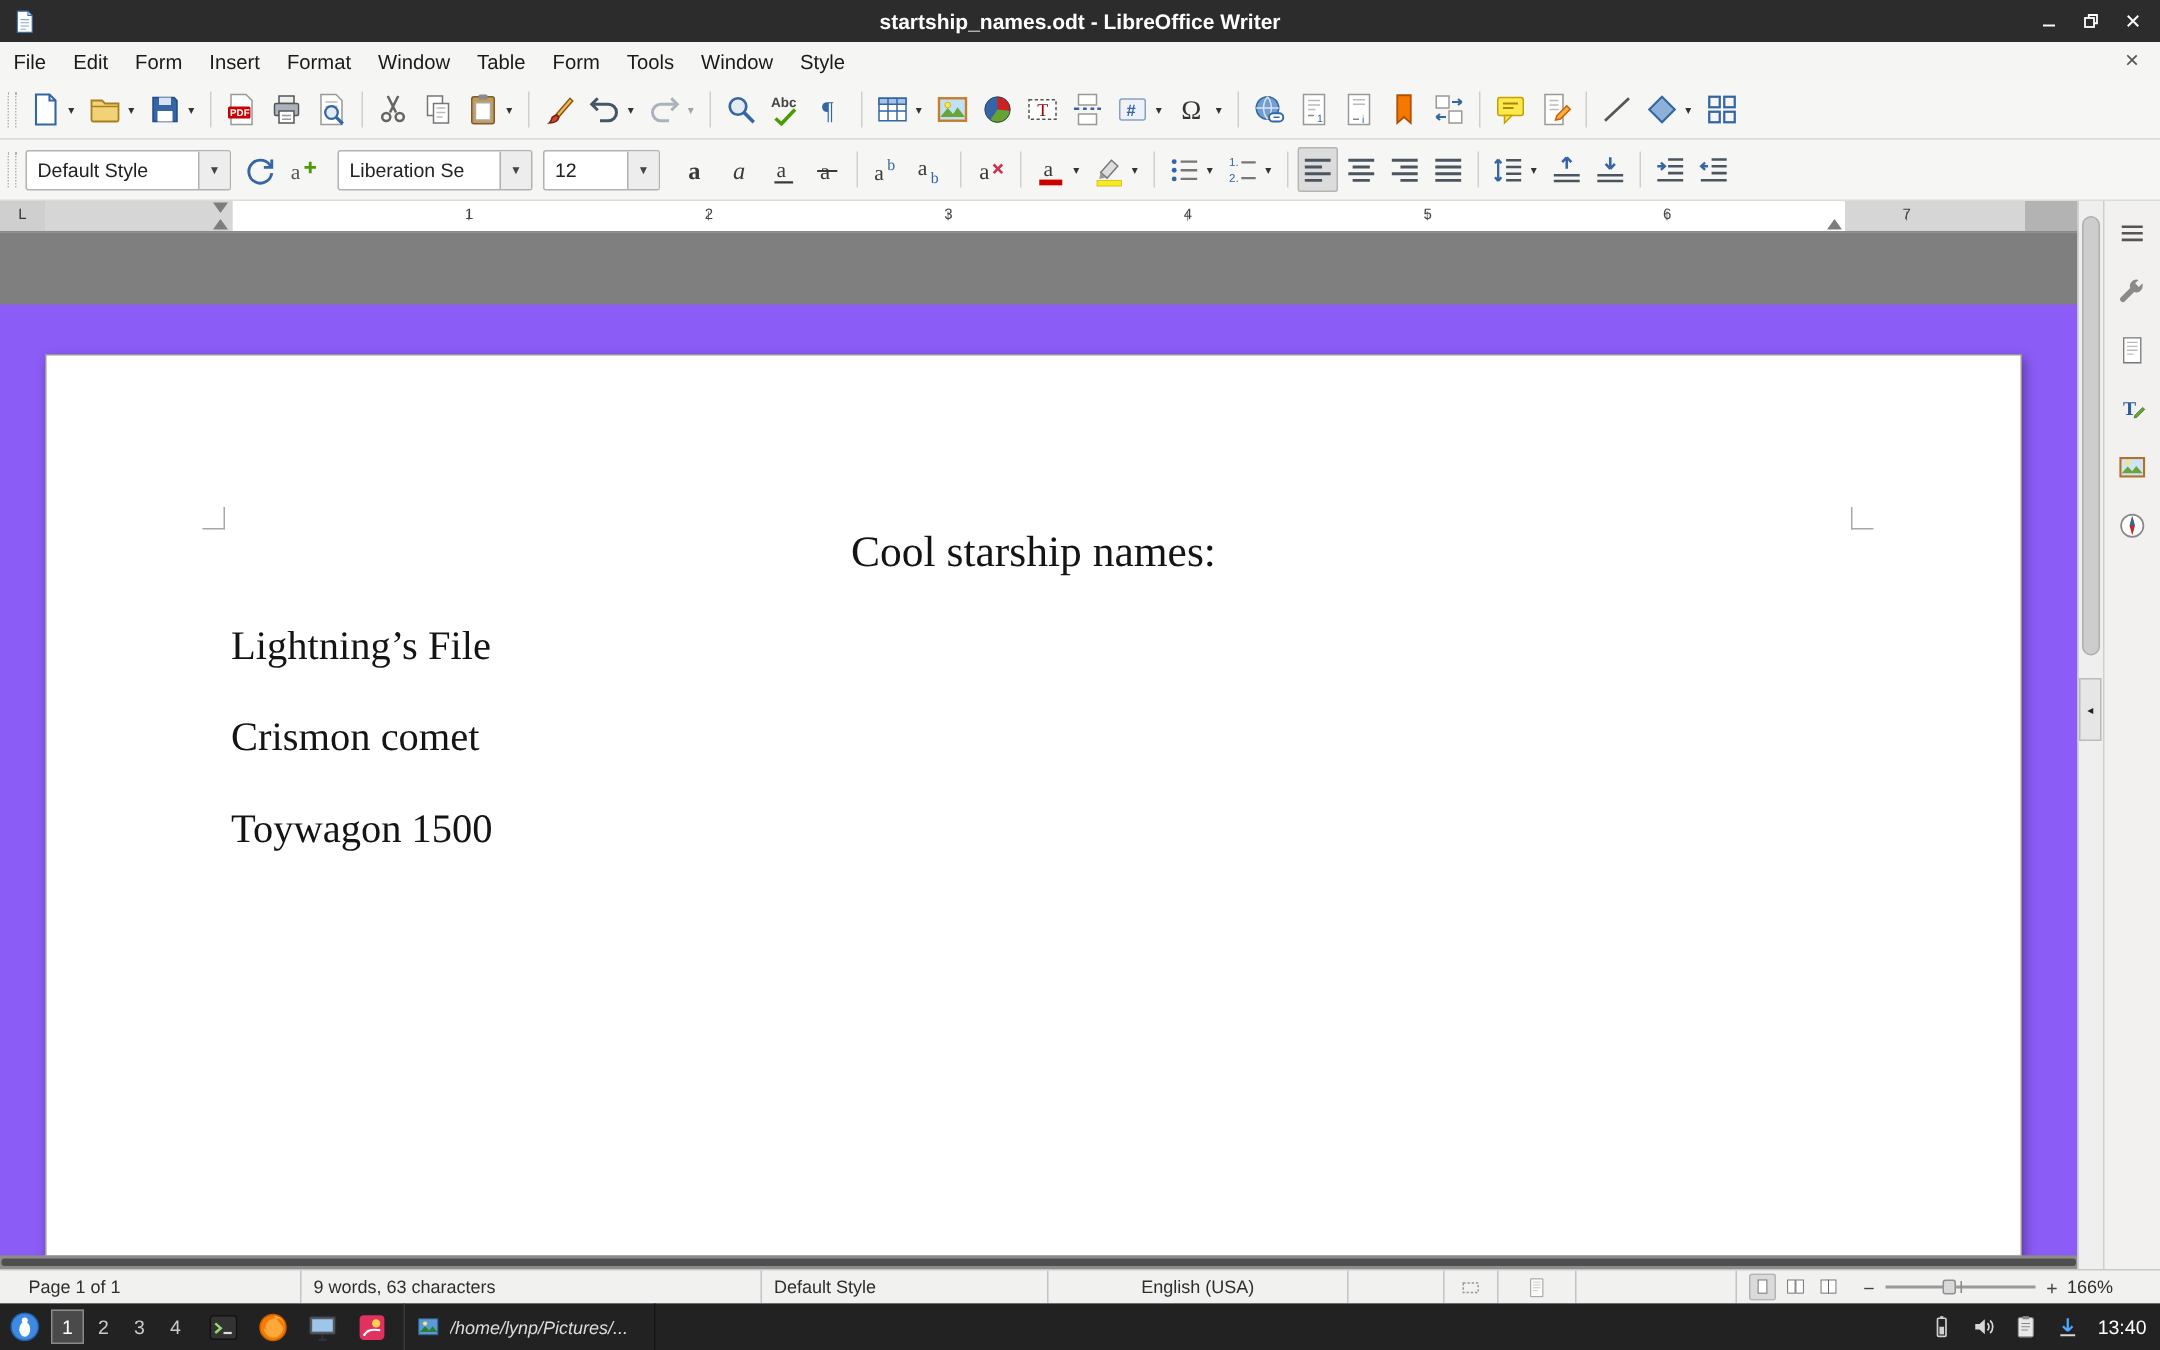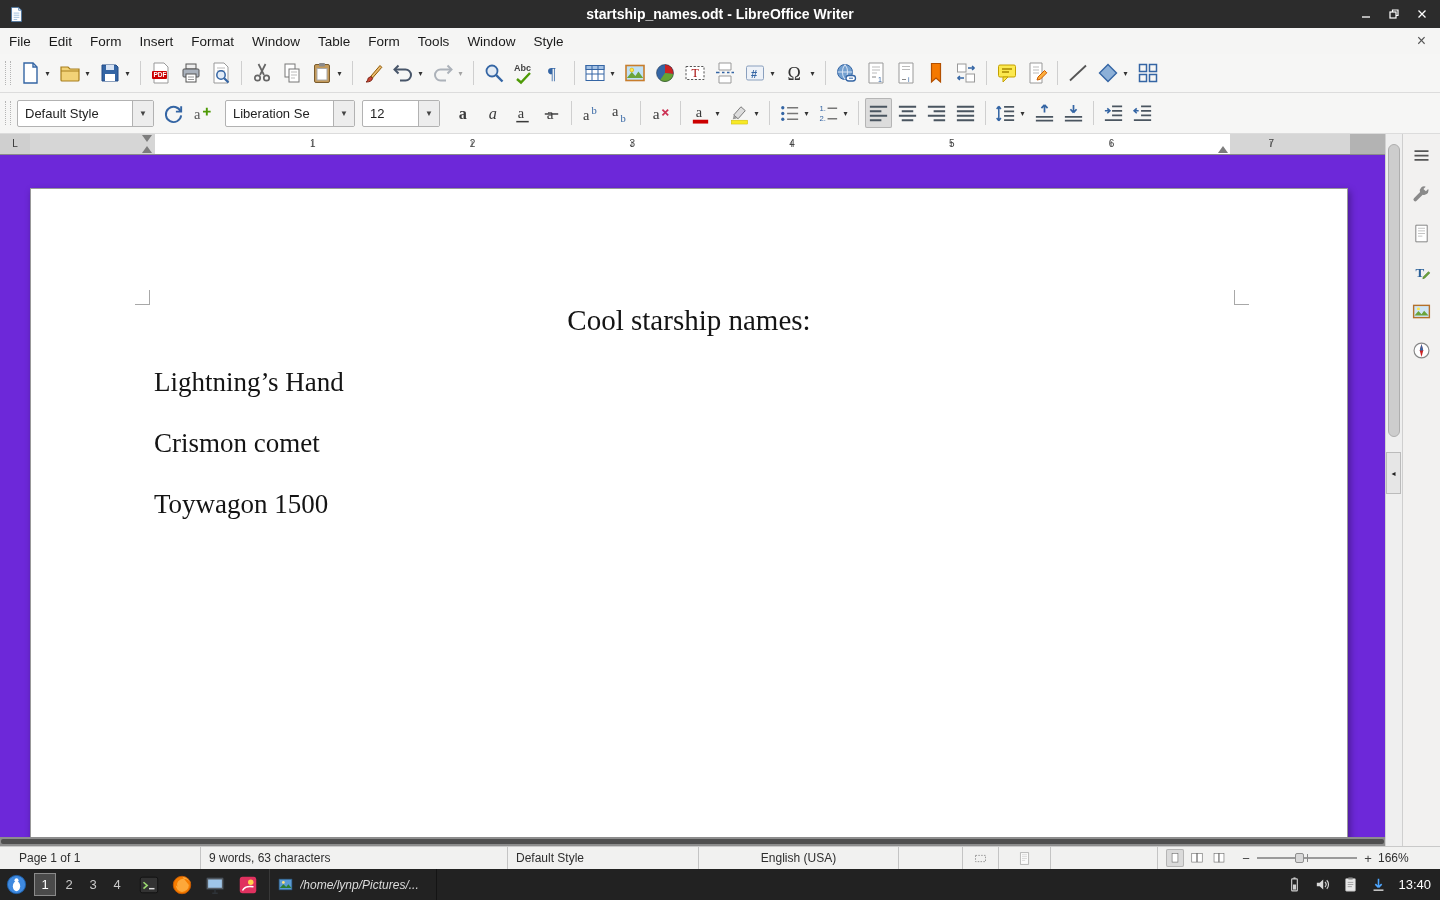--- a/index.html
+++ b/index.html
@@ -53,21 +53,21 @@
   .r-ticks{position:absolute;left:233px;width:1120px;top:0;bottom:0;
     background-image:linear-gradient(to right,transparent 0,transparent 79px,#777 79px,#777 80px,transparent 80px);
     background-size:159.75px 6px;background-repeat:repeat-x;background-position:0 7px;}
   .r-nums{position:absolute;left:233px;top:0;display:flex;width:1118px;}
   .r-num{width:159.75px;text-align:center;font-size:10px;color:#444;line-height:20px;}
   .marker{position:absolute;width:0;height:0;border-left:5px solid transparent;border-right:5px solid transparent;}
   .marker.down{top:1px;border-top:7px solid #7d7d7d;}
   .marker.up{bottom:1px;border-bottom:7px solid #7d7d7d;}
 
   
-  .docview{flex:1;position:relative;overflow:hidden;background:#6d28d9;}
+  .docview{flex:1;position:relative;overflow:hidden;background:#8b5cf6;margin-top:48px;}
   .page{position:absolute;left:30px;top:33px;width:1318px;height:1600px;background:#fff;border:1px solid #989898;box-shadow:2px 3px 7px rgba(0,0,0,.35);box-sizing:border-box;}
   .cmark{position:absolute;width:14px;height:14px;}
   .cmark.tl{left:104px;top:101px;border-right:1px solid #a8a8a8;border-bottom:1px solid #a8a8a8;}
   .cmark.tr{left:1203px;top:101px;border-left:1px solid #a8a8a8;border-bottom:1px solid #a8a8a8;}
   .page-content{padding:113px 123px 0 123px;font-family:"Liberation Serif",serif;color:#141414;}
   .pg-title{font-size:29px;text-align:center;margin:0 0 27px 0;line-height:1.25;}
   .pg-line{font-size:27px;margin:0 0 27px 0;line-height:34px;}
 
   .hscroll{height:9px;background:#8d8d8d;position:relative;flex:none;}
   .hthumb{position:absolute;left:1px;right:1px;top:2px;height:5px;background:#4f4f4f;border-radius:2px;}
@@ -1018,21 +1018,21 @@
       </div>
 
       <div class="docview">
         <div class="page">
           <div class="cmark tl"></div>
           <div class="cmark tr"></div>
           <div class="page-content">
             <p class="pg-title">Cool starship names:</p>
             <div>
 
-            <p class="pg-line">Lightning’s Hand</p>
+            <p class="pg-line">Lightning’s File</p>
                 <p class="pg-line">Crismon comet</p>
                 <p class="pg-line">Toywagon 1500</p>
               </div>
           </div>
         </div>
       </div>
 
       <div class="hscroll">
         <div class="hthumb"></div>
       </div>

